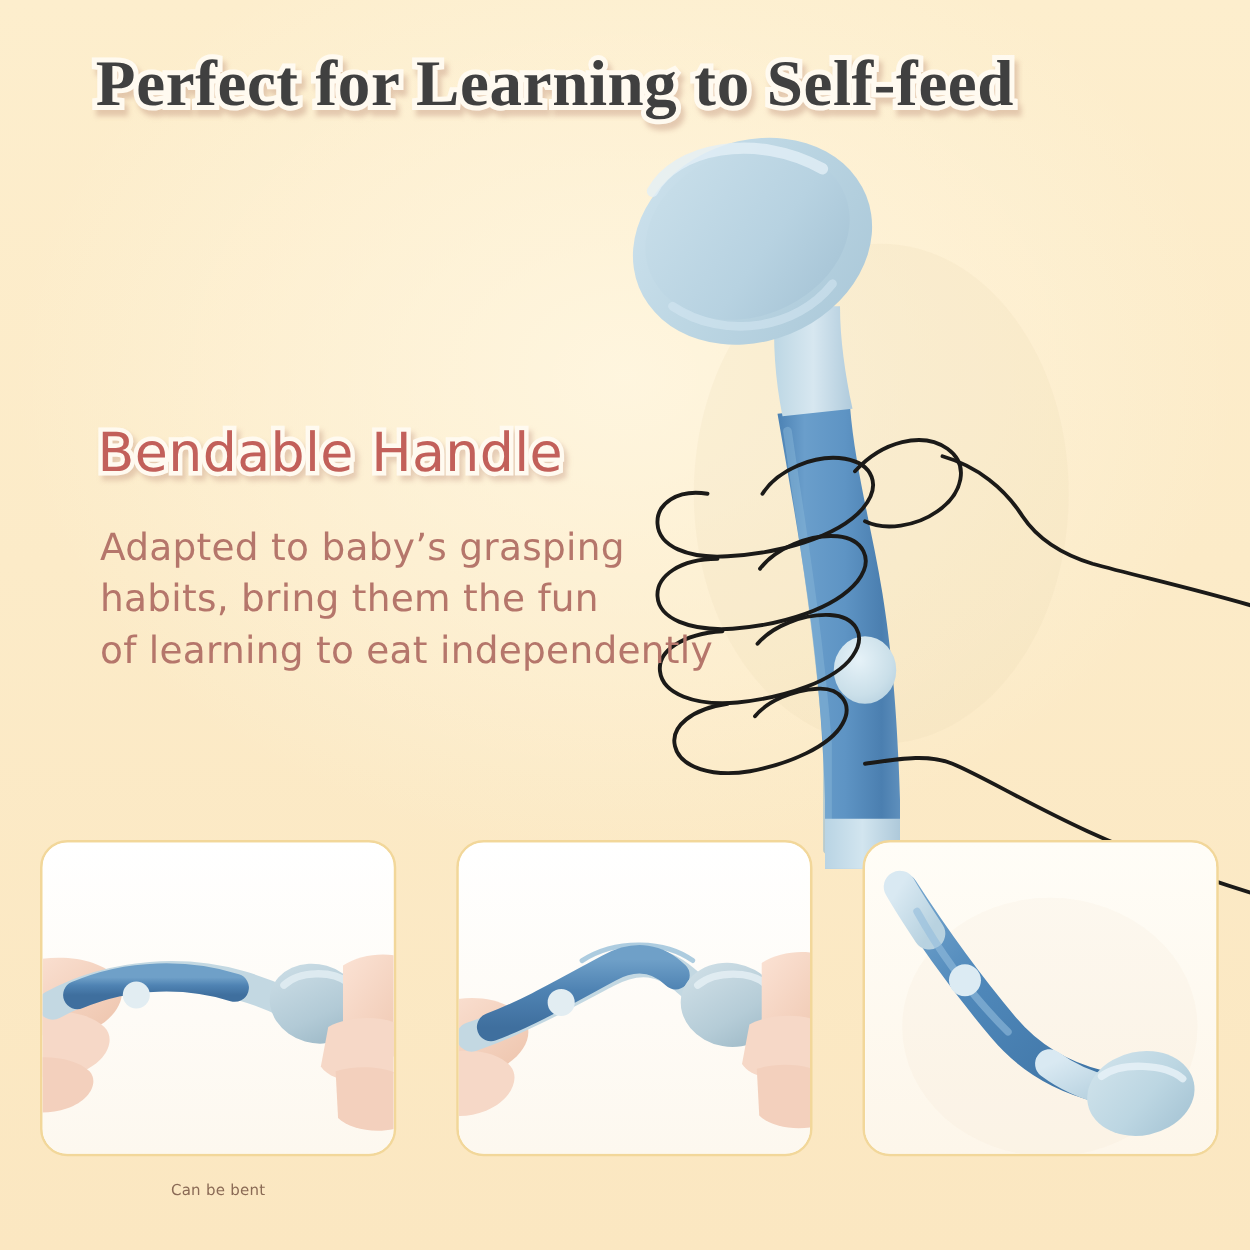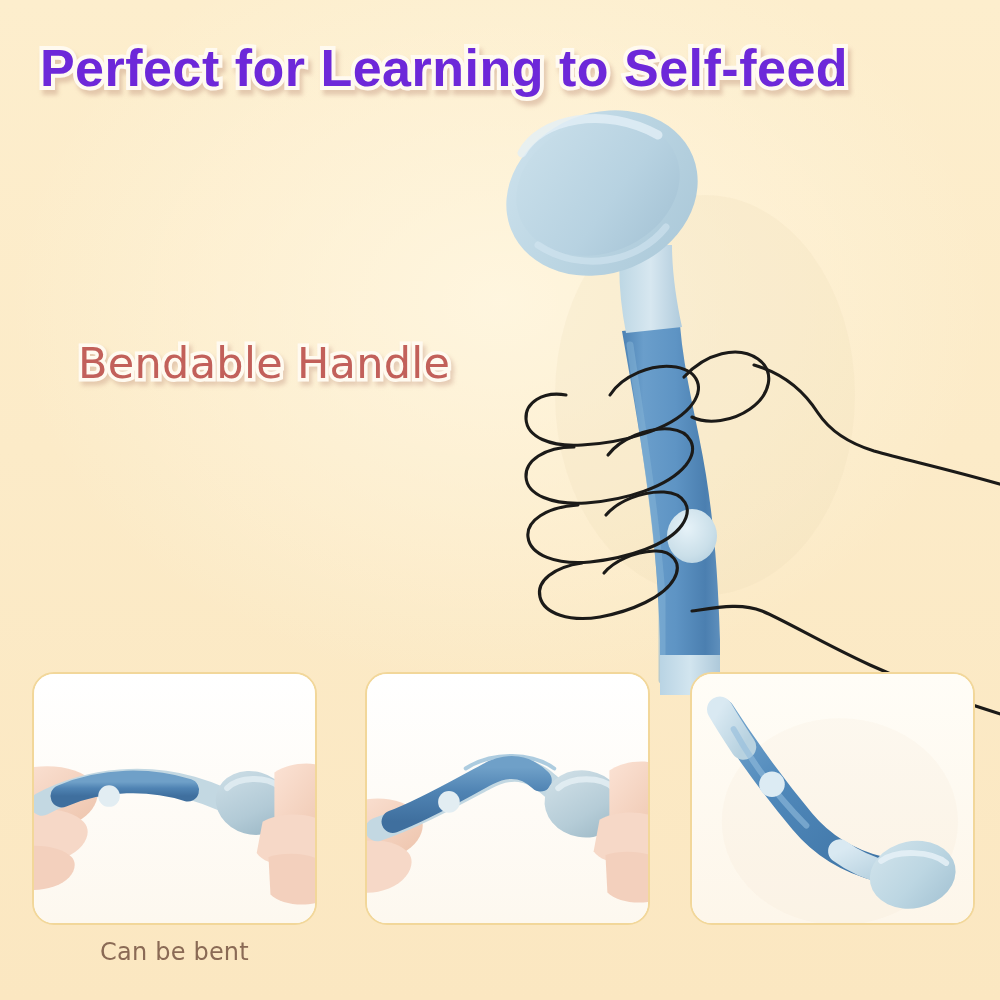--- a/index.html
+++ b/index.html
@@ -26,25 +26,25 @@
       linear-gradient(180deg, #fdeecd 0%, #fcebc8 45%, #fbe7c1 100%);
   }
 
   
   .title-main {
     position: absolute;
     left: 0;
     top: 38px;
     width: 888px;
     text-align: center;
-    font-family: Liberation Sans, sans-serif;
+    font-family: Liberation Serif, serif;
     font-weight: 700;
     font-size: 52px;
     letter-spacing: 0.5px;
-    color: #6d28d9;
+    color: #404040;
     -webkit-text-stroke: 8px #fffaf0;
     paint-order: stroke fill;
     filter: drop-shadow(3px 5px 2px rgba(176,120,104,0.33));
     white-space: nowrap;
   }
 
   .title-sub {
     position: absolute;
     left: 78px;
     top: 338px;
@@ -99,21 +99,21 @@
   .card-3 { left: 690px; }
   .card .photo { position: absolute; inset: 0; }
   .card .photo svg { display:block; width: 100%; height: 100%; }
 
   .caption {
     position: absolute;
     top: 938px;
     width: 285px;
     text-align: center;
     font-family: "DejaVu Sans", sans-serif;
-    font-size: 24px;
+    font-size: 12px;
     line-height: 29px;
     color: #8a6a55;
     letter-spacing: 0.2px;
   }
   .cap-1 { left: 32px; }
   .cap-2 { left: 365px; }
   .cap-3 { left: 690px; }
   .caption div { white-space: nowrap; }
 </style>
 </head>
@@ -235,20 +235,25 @@
         <path d="M222 516
                  C 250 512, 272 508, 292 516
                  C 316 526, 352 548, 400 570
                  C 448 592, 500 610, 540 622"></path>
       </g>
     </svg>
   </div>
 
   <div class="title-sub">Bendable Handle</div>
 
+  <div class="body-copy">
+    <div>Adapted to baby’s grasping</div>
+    <div>habits, bring them the fun</div>
+    <div>of learning to eat independently</div>
+  </div>
 
   <div class="card card-1">
     <div class="photo">
       <svg viewBox="0 0 285 253" xmlns="http://www.w3.org/2000/svg">
         <defs>
           <linearGradient id="c1bg" x1="0" y1="0" x2="0" y2="1">
             <stop offset="0%" stop-color="#ffffff"></stop>
             <stop offset="100%" stop-color="#fdf8ef"></stop>
           </linearGradient>
           <linearGradient id="c1handle" x1="0" y1="0" x2="0" y2="1">

